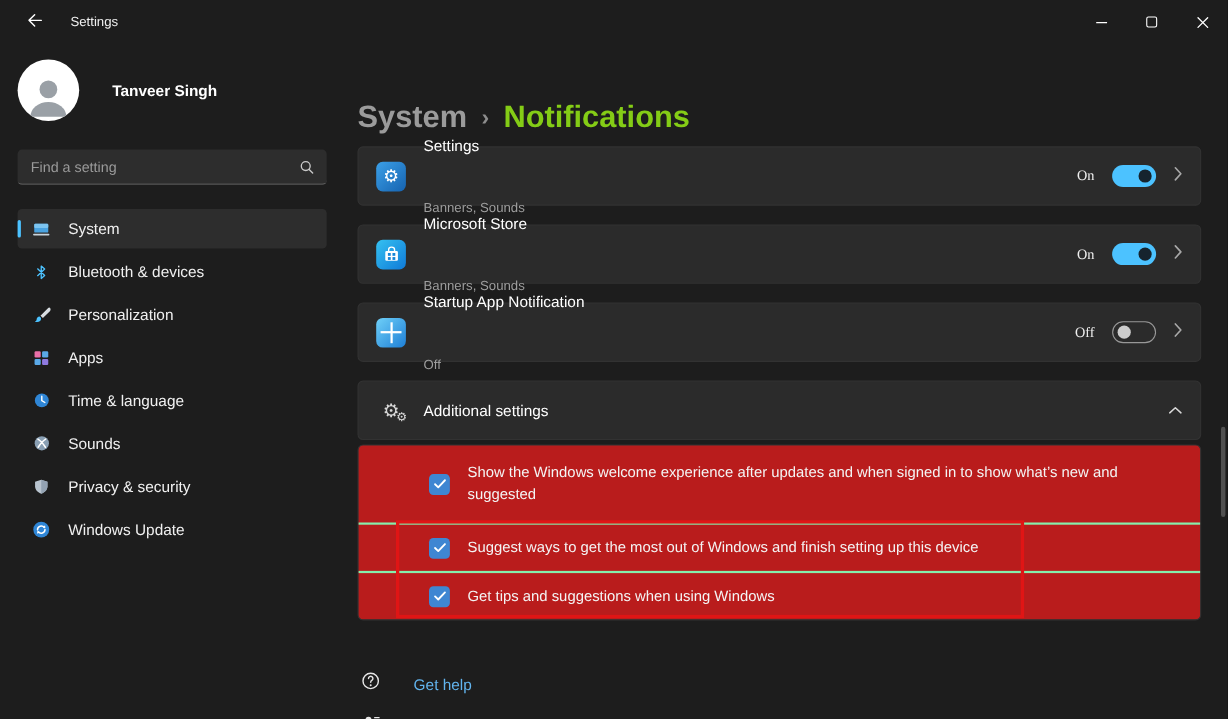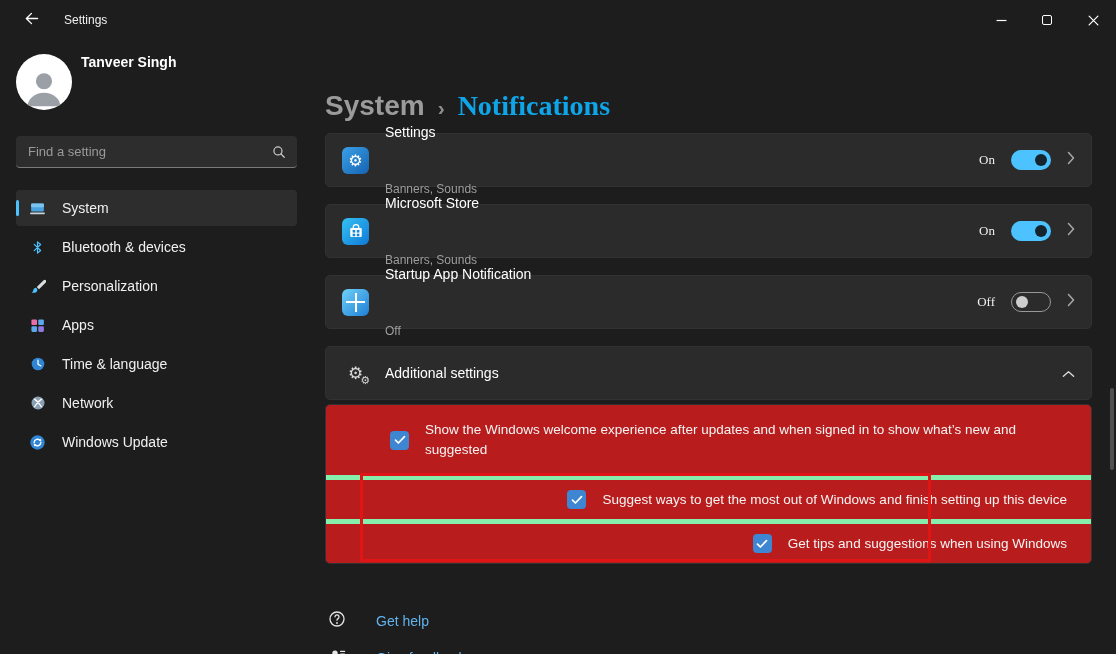--- a/index.html
+++ b/index.html
@@ -14,21 +14,21 @@
   .titlebar-title { font-size:12px; color:#f0f0f0; margin-left:16px; }
   .win-controls { margin-left:auto; display:flex; height:40px; }
   .win-btn { width:46px; height:40px; display:flex; align-items:center; justify-content:center; background:transparent; border:none; cursor:pointer; }
   .max-glyph { display:block; width:10px; height:10px; border:1px solid #fff; border-radius:2px; }
 
   
   .app-body { display:flex; height:614px; }
 
   
   .sidebar { width:310px; flex-shrink:0; padding:0 13px 0 16px; }
-  .profile { display:flex; align-items:flex-start; gap:9px; margin-top:14px; }
+  .profile { display:flex; align-items:center; gap:30px; margin-top:14px; }
   .avatar { width:56px; height:56px; border-radius:50%; background:#fff; display:flex; align-items:flex-end; justify-content:center; overflow:hidden; }
   .username { font-size:14px; font-weight:700; color:#fff; }
   .searchbox { margin-top:26px; height:32px; background:#2d2d2d; border-radius:4px;
                border-bottom:1px solid #7a7a7a; display:flex; align-items:center; }
   .search-input { flex:1; height:100%; background:transparent; border:none; outline:none;
                   color:#e8e8e8; font-size:13px; padding:0 8px 0 12px; font-family:inherit; }
   .search-input::placeholder { color:#9a9a9a; }
   .search-icon { margin-right:11px; display:flex; }
   .nav { margin-top:22px; display:flex; flex-direction:column; gap:3px; }
   .nav-item { position:relative; height:36px; border-radius:4px; display:flex; align-items:center;
@@ -37,21 +37,21 @@
   .accent-bar { display:none; }
   .nav-item.selected .accent-bar { display:block; position:absolute; left:0; top:10px; width:3px; height:16px;
               border-radius:2px; background:var(--accent,#4cc2ff); }
   .nav-icon { width:17px; height:17px; display:flex; align-items:center; justify-content:center; flex-shrink:0; }
 
   
   .main { flex:1; position:relative; padding:0 24px 0 15px; }
   .breadcrumb { margin-top:50px; display:flex; align-items:center; gap:13px; font-size:28px; font-weight:600; }
   .crumb-parent { color:#9b9b9b; cursor:pointer; }
   .crumb-sep { color:#8d8d8d; font-size:21px; padding-top:3px; }
-  .crumb-current { color:#0ea5e9;font-family:Liberation Serif, serif; }
+  .crumb-current { color:#84cc16; }
 
   .content { margin-top:11px; }
   .card { display:flex; align-items:center; background:#2b2b2b; border:1px solid #323232; border-radius:5px;
           height:54px; padding:0 16px; margin-bottom:17px; cursor:pointer; }
   .card.expander { margin-bottom:4px; }
   .icon-slot { width:27px; height:27px; margin-right:16px; display:flex; align-items:center; justify-content:center; flex-shrink:0; }
   .tile { width:27px; height:27px; border-radius:6px; display:flex; align-items:center; justify-content:center; }
   .tile-settings { background:linear-gradient(135deg,#3ba0e8,#1663b0); font-size:16px; color:#fff; }
   .tile-store    { background:linear-gradient(135deg,#35c1f1,#0f7ad8); }
   .tile-startup  { background:linear-gradient(135deg,#6fd0f8,#1e7fd6); position:relative; }
@@ -71,21 +71,21 @@
   .toggle.on .knob { position:absolute; right:4px; top:4px; width:12px; height:12px; border-radius:50%; background:#16242e; }
   .toggle.off { background:transparent; border:1px solid #989898; }
   .toggle.off .knob { position:absolute; left:4px; top:3px; width:12px; height:12px; border-radius:50%; background:#cdcdcd; }
 
   .expander-label { font-size:14px; color:#fff; }
 
   
   .checkbox-group { position:relative; background:#b91c1c; border:1px solid #323232; border-radius:5px; }
   .check-row { display:flex; align-items:center; gap:16px; padding:0 24px 0 64px; min-height:44px; }
   .check-row.tall { min-height:70px; }
-  .check-row + .check-row { border-top:5px solid #86efac;justify-content:flex-end; }
+  .check-row + .check-row { border-top:2px solid #86efac; }
   .checkbox { flex-shrink:0; width:19px; height:19px; border-radius:4px; background:var(--checkbox,#3f86d2);
               display:flex; align-items:center; justify-content:center; cursor:pointer; }
   .check-label { font-size:13.5px; color:#f4f4f4; max-width:612px; line-height:1.45; }
   .red-box { position:absolute; left:34px; top:68px; width:571px; height:89px;
              border:3px solid var(--highlight,#e01515); pointer-events:none; z-index:3; }
 
   
   .footer { margin-top:46px; display:flex; flex-direction:column; gap:15px; padding-left:3px; }
   .footer-link { display:flex; align-items:center; gap:30px; cursor:pointer; width:max-content; }
   .footer-link .link-text { font-size:14px; color:var(--link,#62b4ee); }
@@ -200,21 +200,31 @@
           <span>Time &amp; language</span>
         </div>
         <div class="nav-item">
 
           <span class="nav-icon">
             <svg viewBox="0 0 16 16" width="16" height="16">
                 <circle cx="8" cy="8" r="6.5" fill="#8aa0b4"></circle>
                 <path d="M4.5 4.2 c2 1.2 5 4.6 6.8 7.4 M11.5 4.2 c-2 1.2 -5 4.6 -6.8 7.4" stroke="#fff" stroke-width="1.4" fill="none" stroke-linecap="round"></path>
               </svg>
           </span>
-          <span>Network</span>
+          <span>Sounds</span>
+        </div>
+        <div class="nav-item">
+
+          <span class="nav-icon">
+            <svg viewBox="0 0 16 16" width="15" height="15">
+                <path d="M8 1.2 L14 3.2 V7.6 C14 11.2 11.2 13.6 8 14.8 4.8 13.6 2 11.2 2 7.6 V3.2z" fill="#b9c4cf"></path>
+                <path d="M8 1.2 L14 3.2 V7.6 C14 11.2 11.2 13.6 8 14.8z" fill="#93a2b2"></path>
+              </svg>
+          </span>
+          <span>Privacy &amp; security</span>
         </div>
         <div class="nav-item">
 
           <span class="nav-icon">
             <svg viewBox="0 0 16 16" width="17" height="17">
                 <circle cx="8" cy="8" r="6.8" fill="#2f86d6"></circle>
                 <path d="M4.8 8.2 a3.3 3.3 0 0 1 5.8 -2.1" stroke="#fff" stroke-width="1.3" fill="none" stroke-linecap="round"></path>
                 <path d="M11.2 4.2 l.4 2.2 -2.2 -.3z" fill="#fff"></path>
                 <path d="M11.2 7.8 a3.3 3.3 0 0 1 -5.8 2.1" stroke="#fff" stroke-width="1.3" fill="none" stroke-linecap="round"></path>
                 <path d="M4.8 11.8 l-.4 -2.2 2.2 .3z" fill="#fff"></path>

